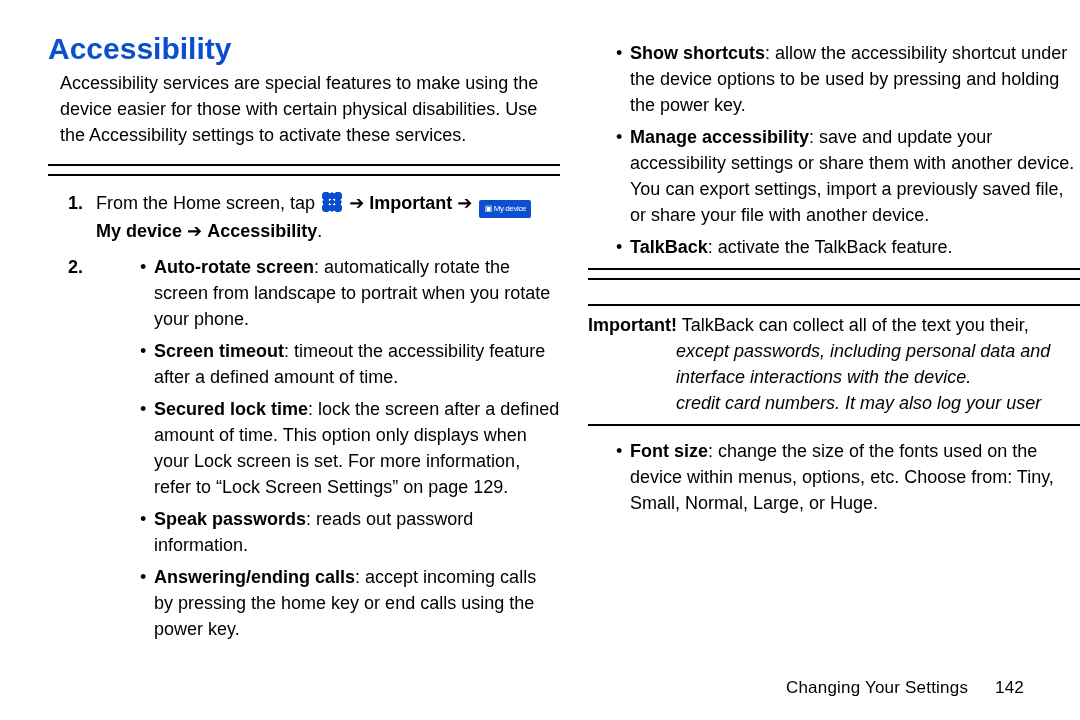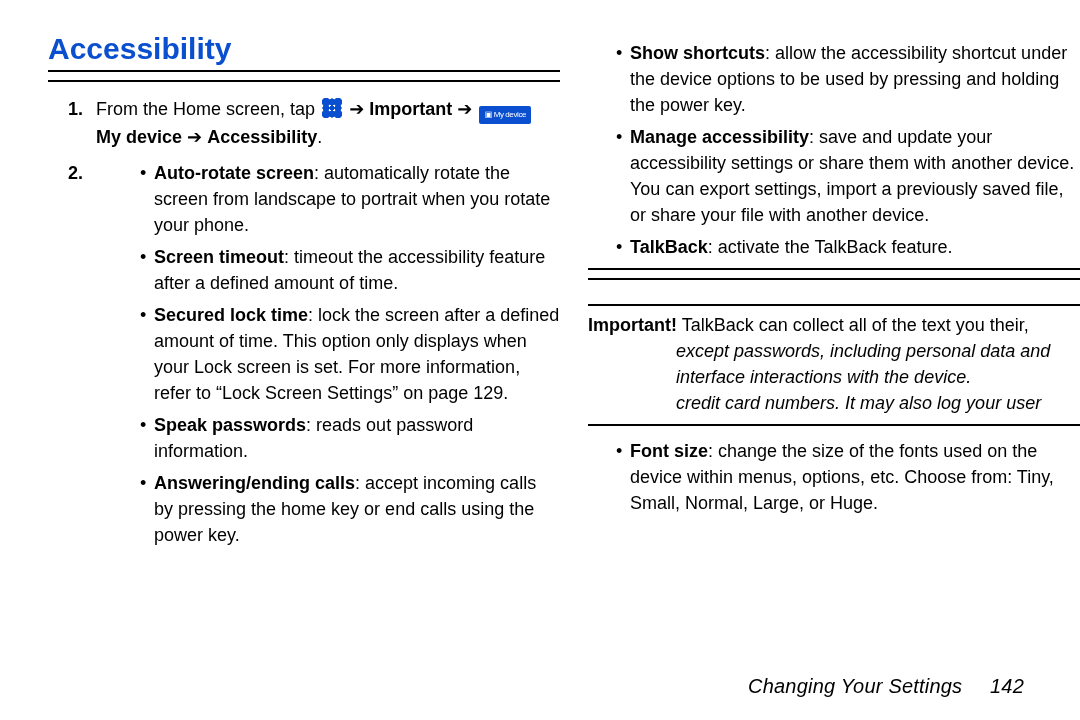--- a/index.html
+++ b/index.html
@@ -88,35 +88,35 @@
   .bullets { margin-top: 4px; }
   .bullet { position: relative; padding-left: 58px; margin-bottom: 6px; }
   .bullet-dot { position: absolute; left: 44px; top: 0; }
   .bullet-right .bullet { padding-left: 42px; }
   .bullet-right .bullet-dot { left: 28px; }
   .arrow { display: inline-block; }
   .footer {
     position: absolute;
     bottom: 22px;
     right: 56px;
-    font-size: 20px;
+    font-size: 17px;
     letter-spacing: 0.2px;
-    font-style: italic;
   }
   .pagenum { display: inline-block; margin-left: 22px; }
   .xref { }
 </style>
 </head>
 <body>
 
 <div class="page">
   <div class="columns">
 
     <div class="col col-left">
       <div class="title">Accessibility</div>
+      <div class="intro">Accessibility services are special features to make using the device easier for those with certain physical disabilities. Use the Accessibility settings to activate these services.</div>
 
       <hr class="rule">
       <hr class="rule">
 
       <div class="steps">
         <div class="step">
           <span class="step-num">1.</span>
           <span class="step-line">
             <span>From the Home screen, tap</span>
             <span class="icon-apps"></span>

